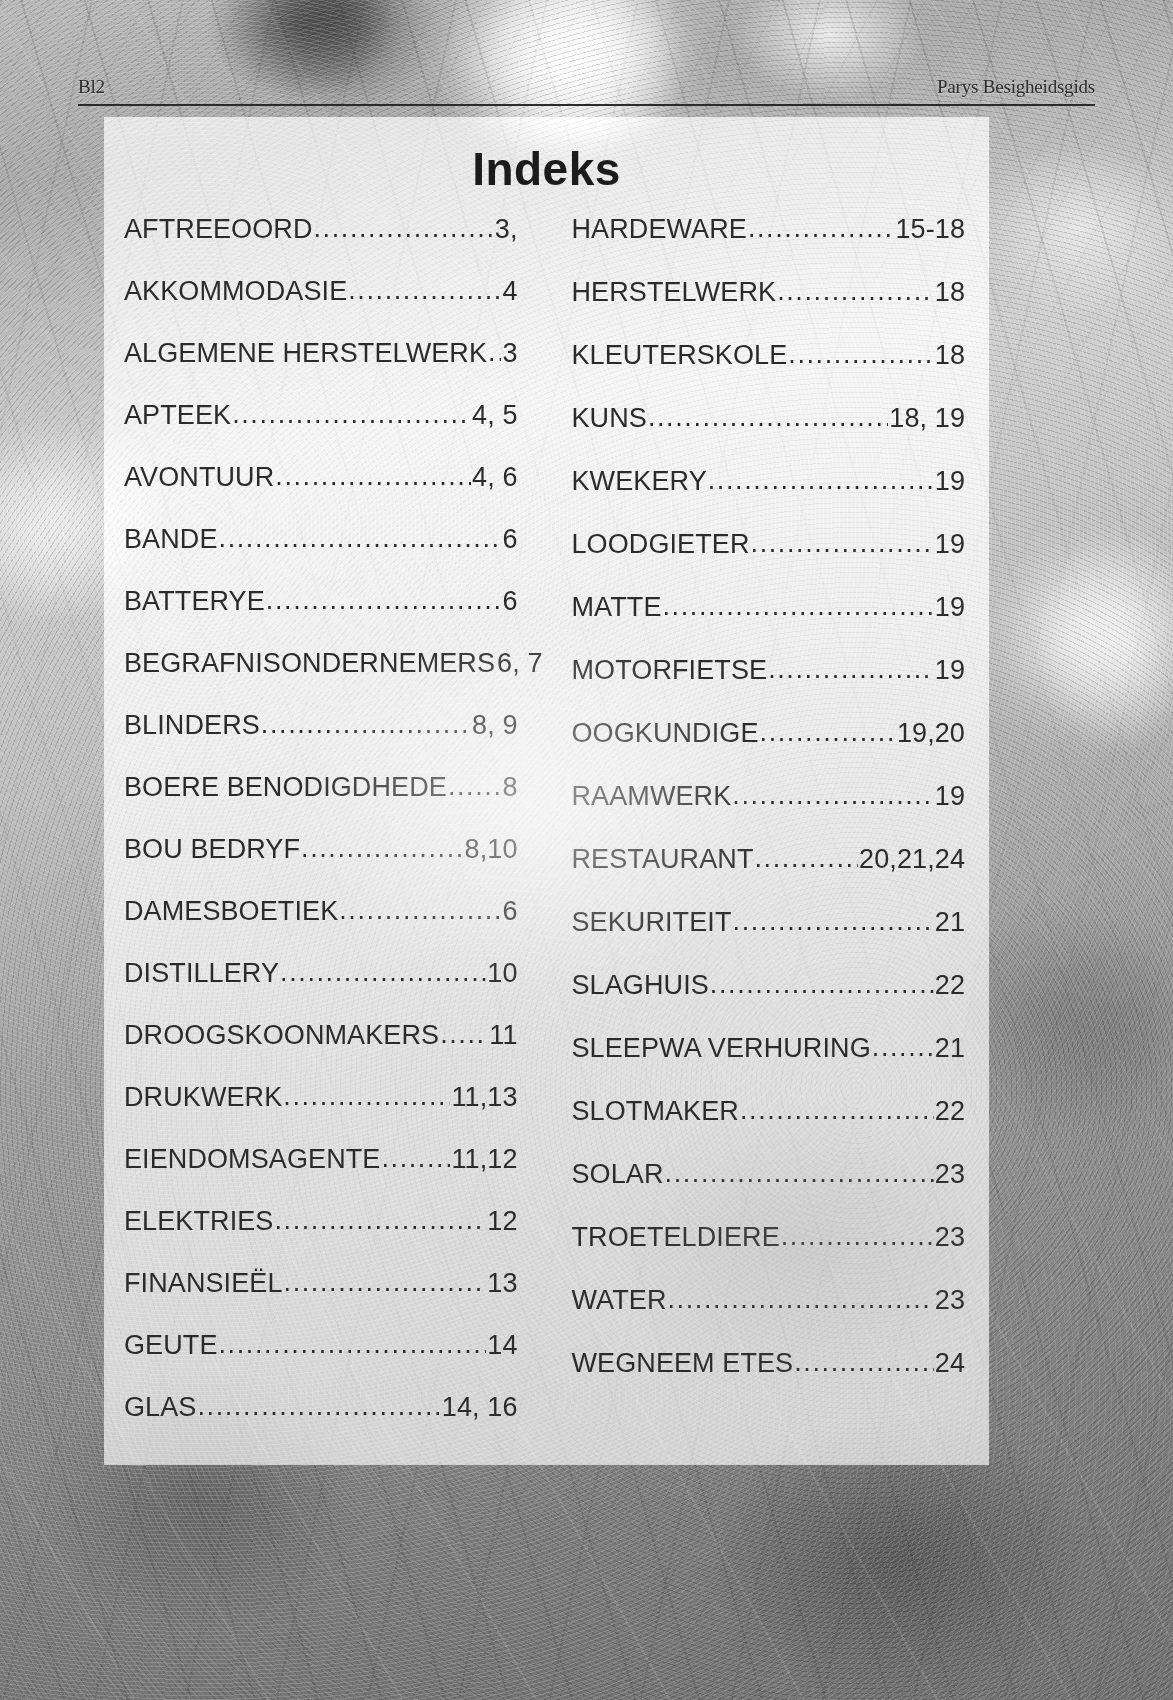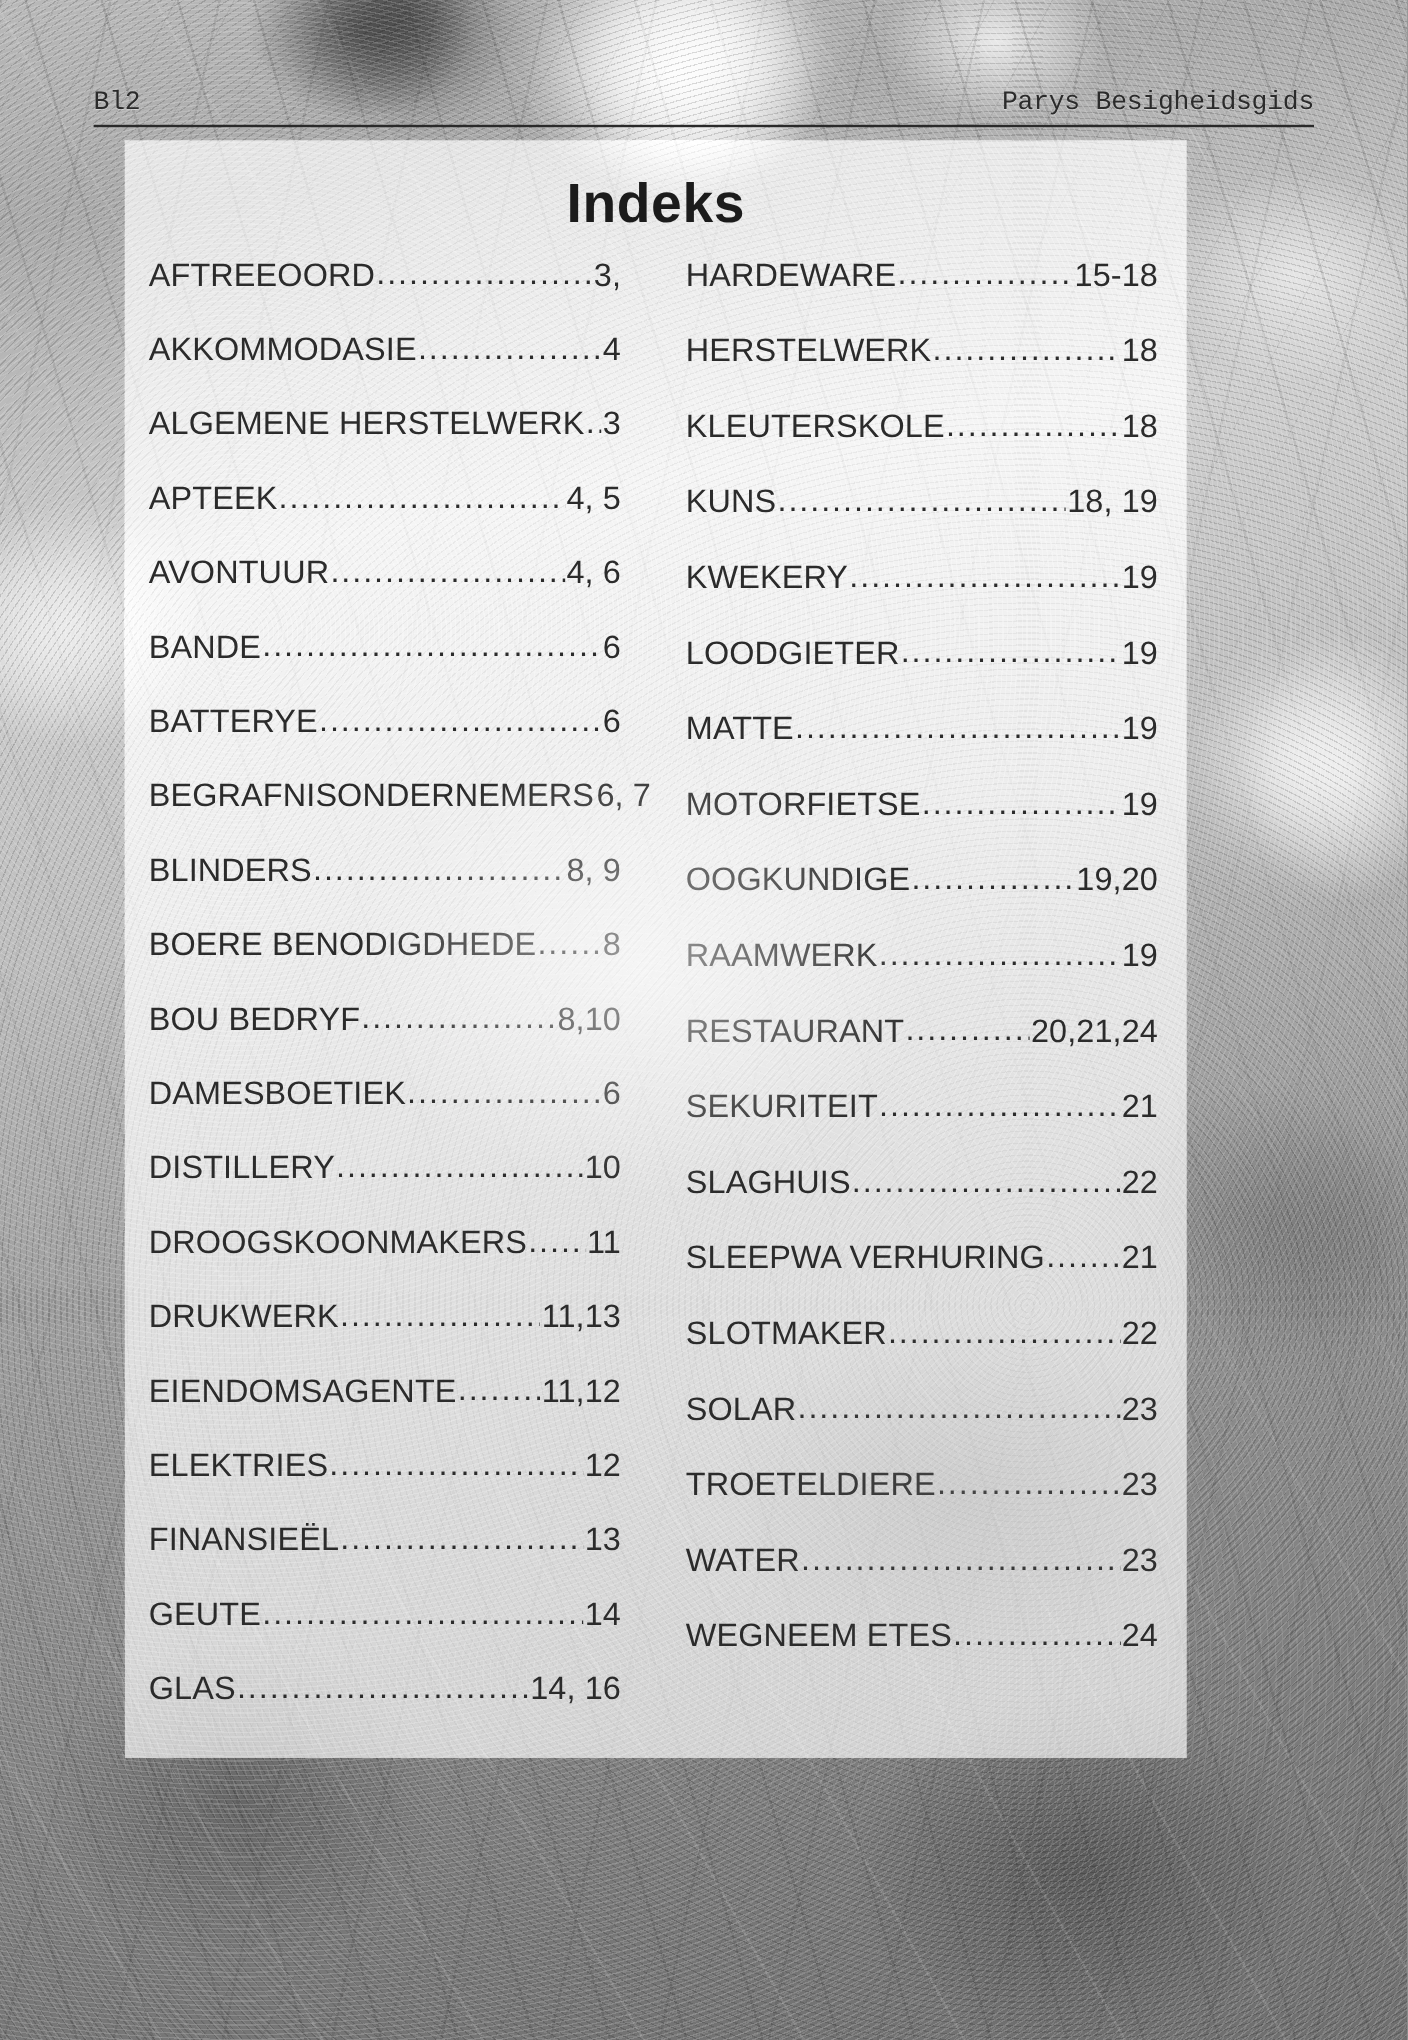--- a/index.html
+++ b/index.html
@@ -74,22 +74,22 @@
     top: 72px;
     height: 34px;
   }
   .header-row {
     display: flex;
     align-items: flex-end;
     justify-content: space-between;
     height: 26px;
   }
   .header-left, .header-right {
-    font-family: Liberation Mono, monospace;
-    font-size: 22px;
+    font-family: Liberation Serif, serif;
+    font-size: 19px;
     color: #2b2b2b;
     letter-spacing: -0.2px;
     white-space: nowrap;
     text-shadow: 0 1px 0 rgba(255,255,255,0.35);
   }
   .header-rule {
     height: 2px;
     background: #2a2a2a;
     margin-top: 6px;
   }

